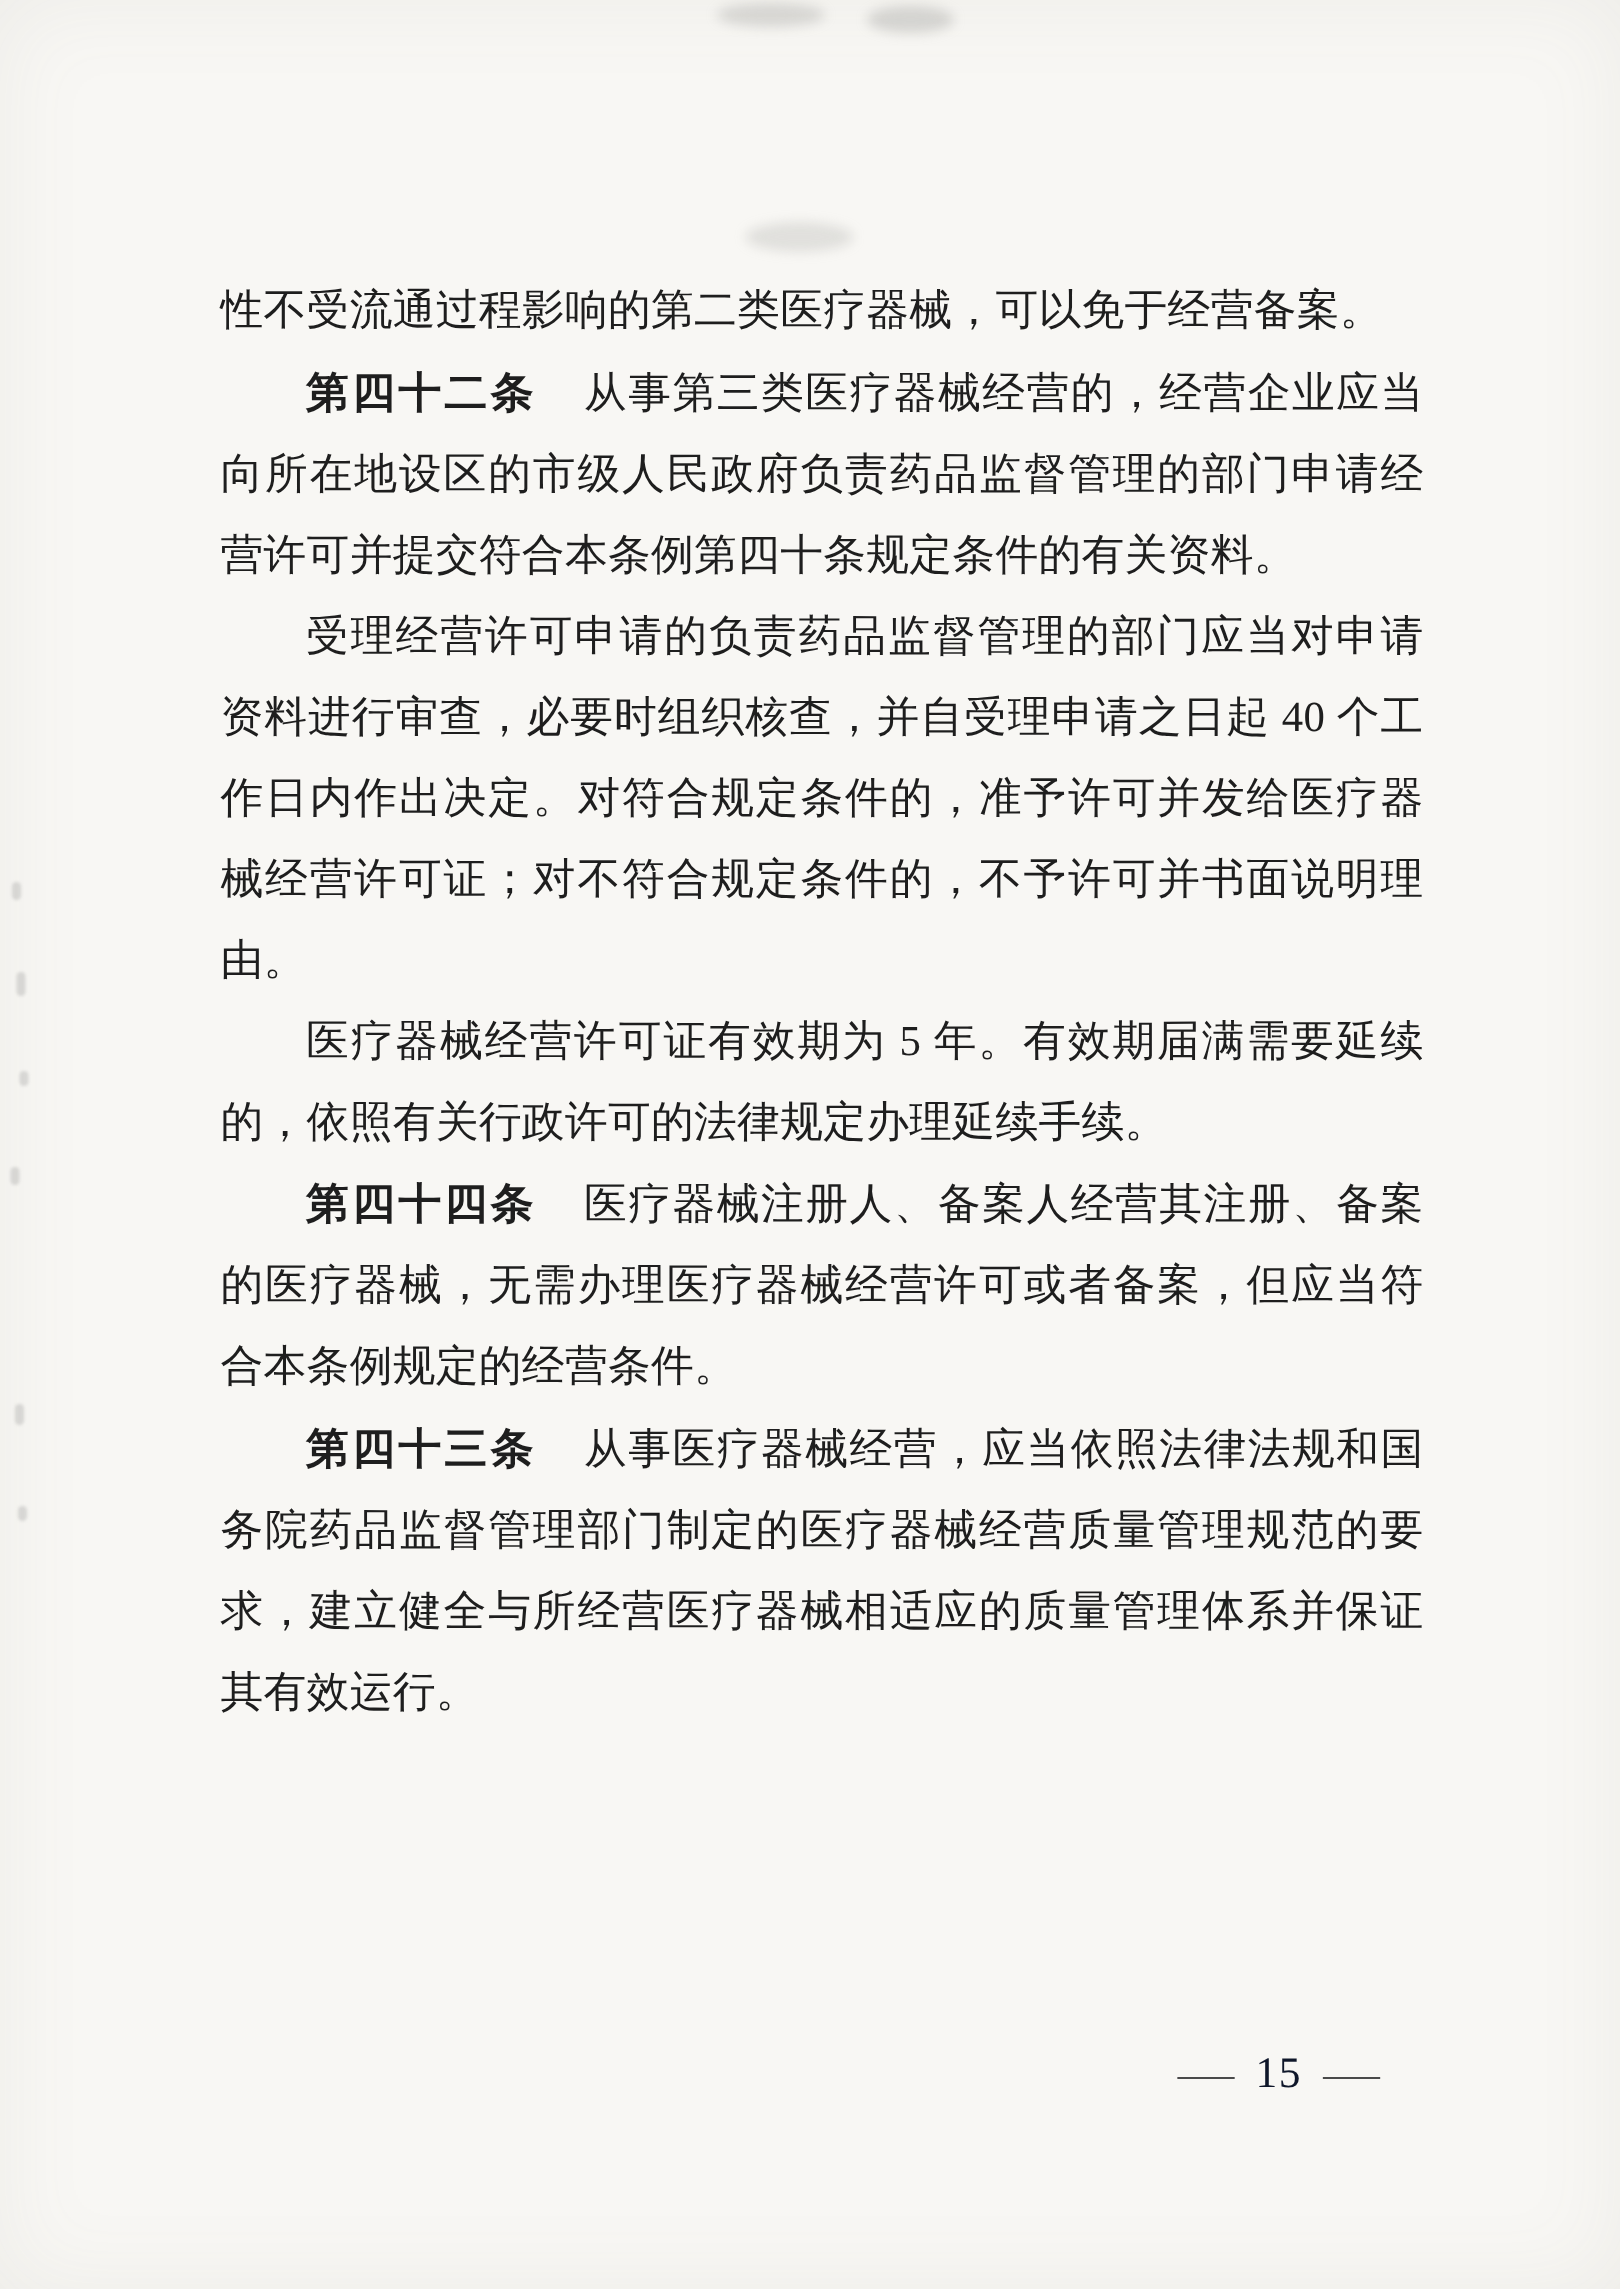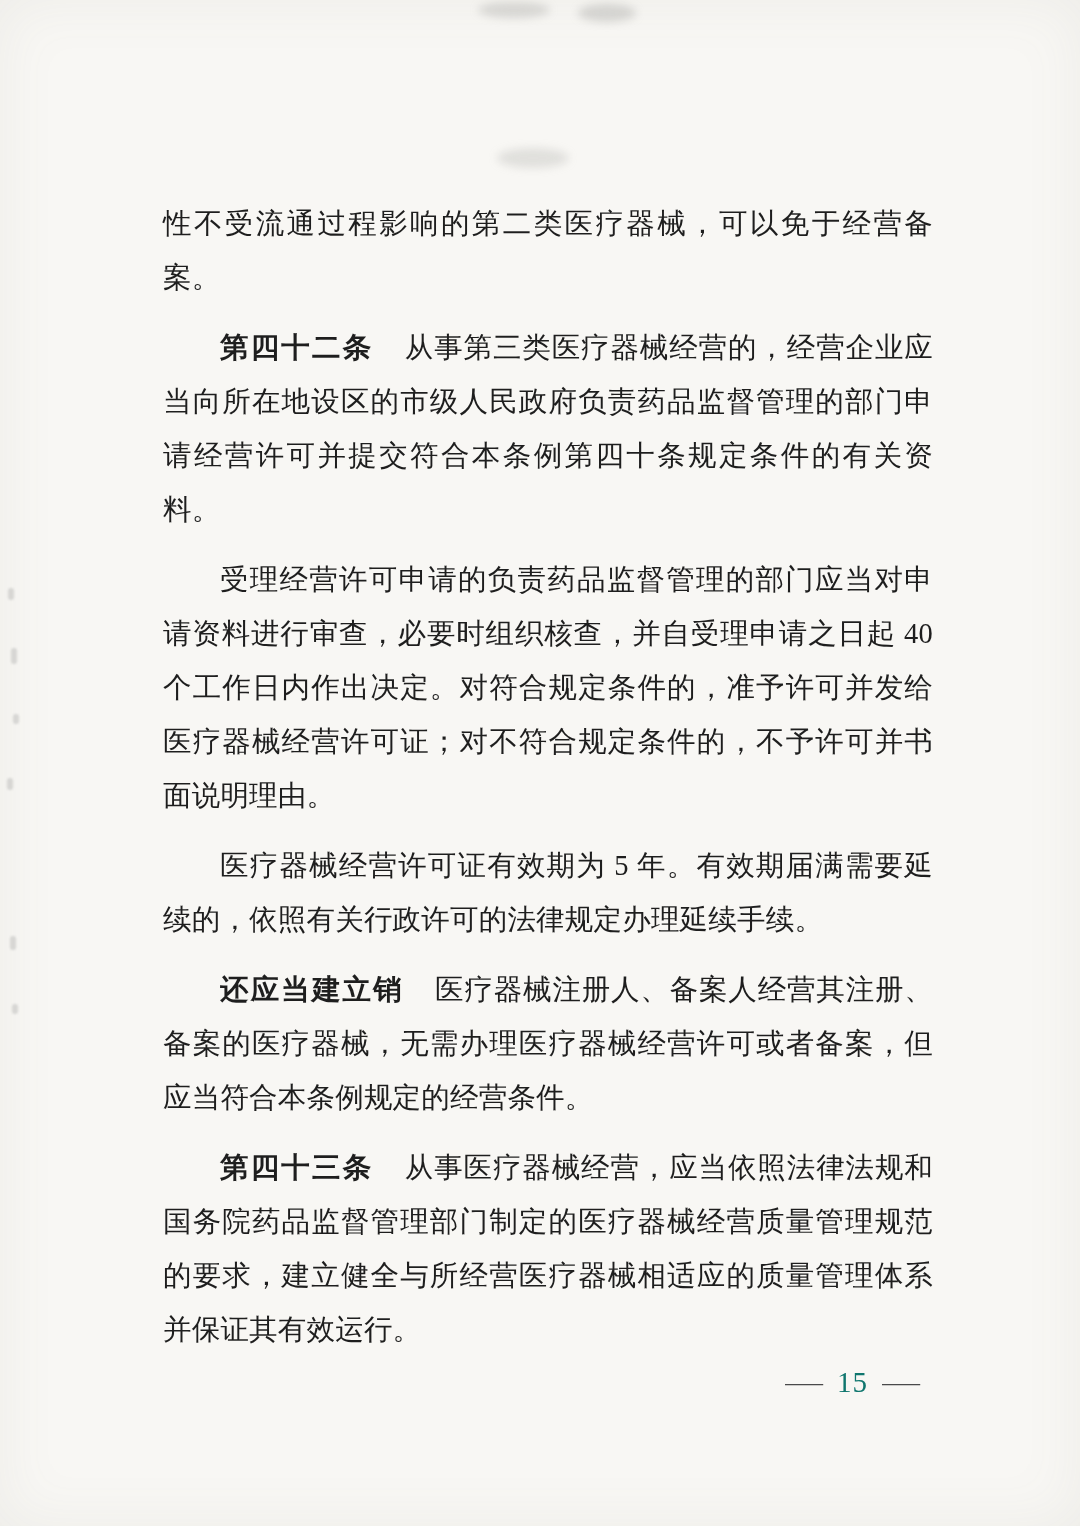--- a/index.html
+++ b/index.html
@@ -22,27 +22,27 @@
     top: 181px;
     width: 802px;
     font-size: 28.5px;
     line-height: 54px;
     color: #1e1e1e;
     text-align: justify;
     text-justify: inter-ideograph;
     letter-spacing: 0.2px;
   }
 
-  .para { margin: 16px; text-indent: 2em; }
+  .para { margin: 0; text-indent: 2em; }
   .para.no-indent { text-indent: 0; }
 
   
   .art-num {
     font-weight: 700;
-    font-family: Liberation Serif, serif;
+    font-family: Liberation Sans, sans-serif;
     margin-right: 1.1em;
     letter-spacing: 1.5px;
   }
 
   
   .page-footer {
     position: absolute;
     top: 1366px;
     right: 166px;
     display: flex;
@@ -51,21 +51,21 @@
     color: #333;
   }
   .page-footer .dash {
     display: inline-block;
     font-size: 26px;
     color: #4a4a4a;
     transform: scaleX(1.45);
   }
   .page-footer .page-num {
     font-size: 29px;
-    color: #0f766e;
+    color: #0f172a;
     letter-spacing: 1px;
     font-family: Liberation Serif, serif;
   }
 
   
   .smudge {
     position: absolute;
     border-radius: 50%;
     filter: blur(4px);
   }
@@ -105,21 +105,21 @@
   <main class="content">
 
     <p class="para no-indent">性不受流通过程影响的第二类医疗器械，可以免于经营备案。</p>
 
     <p class="para"><span class="art-num">第四十二条</span><span>从事第三类医疗器械经营的，经营企业应当向所在地设区的市级人民政府负责药品监督管理的部门申请经营许可并提交符合本条例第四十条规定条件的有关资料。</span></p>
 
     <p class="para">受理经营许可申请的负责药品监督管理的部门应当对申请资料进行审查，必要时组织核查，并自受理申请之日起 40 个工作日内作出决定。对符合规定条件的，准予许可并发给医疗器械经营许可证；对不符合规定条件的，不予许可并书面说明理由。</p>
 
     <p class="para">医疗器械经营许可证有效期为 5 年。有效期届满需要延续的，依照有关行政许可的法律规定办理延续手续。</p>
 
-    <p class="para"><span class="art-num">还应当建立销</span><span>医疗器械注册人、备案人经营其注册、备案的医疗器械，无需办理医疗器械经营许可或者备案，但应当符合本条例规定的经营条件。</span></p>
+    <p class="para"><span class="art-num">第四十四条</span><span>医疗器械注册人、备案人经营其注册、备案的医疗器械，无需办理医疗器械经营许可或者备案，但应当符合本条例规定的经营条件。</span></p>
 
     <p class="para"><span class="art-num">第四十三条</span><span>从事医疗器械经营，应当依照法律法规和国务院药品监督管理部门制定的医疗器械经营质量管理规范的要求，建立健全与所经营医疗器械相适应的质量管理体系并保证其有效运行。</span></p>
 
 
   </main>
 
   <footer class="page-footer">
     <span class="dash">—</span>
     <span class="page-num">15</span>
     <span class="dash">—</span>

